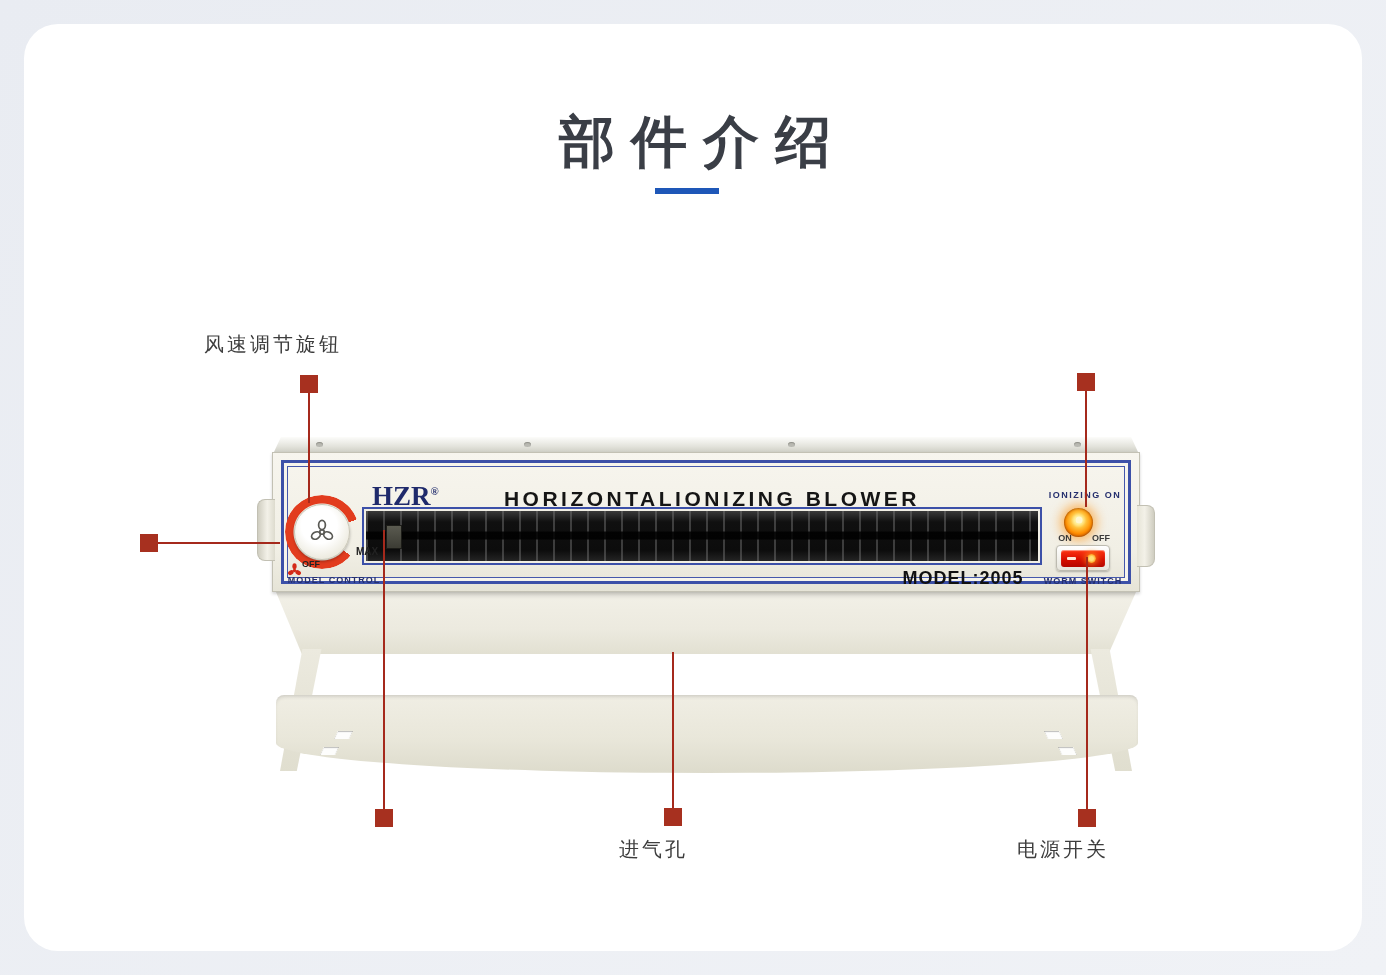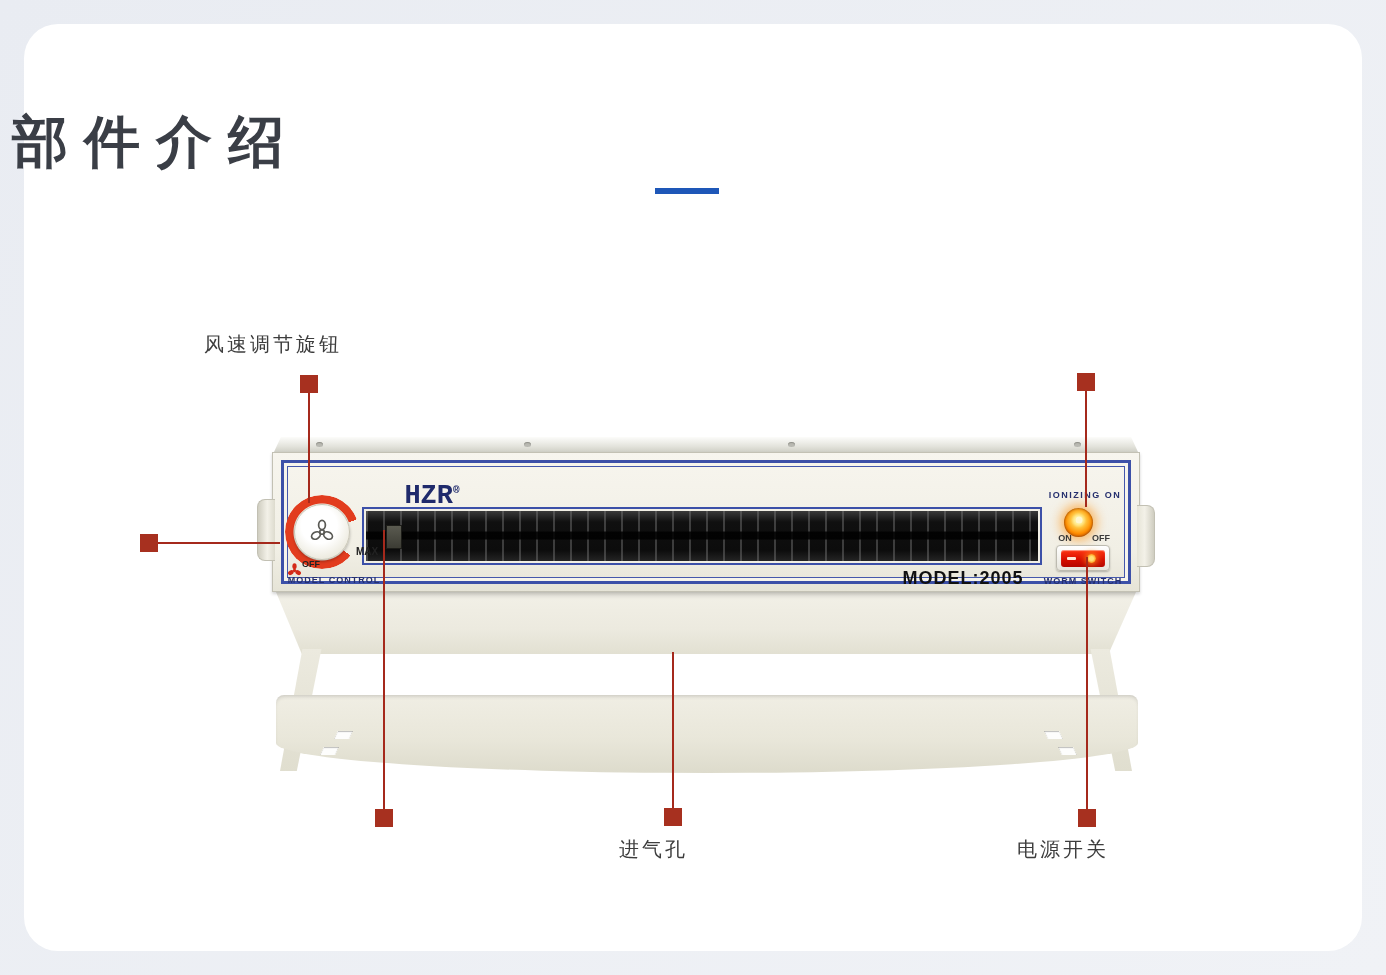--- a/index.html
+++ b/index.html
@@ -2,22 +2,22 @@
 <html><head>
 <meta charset="utf-8">
 <style>
   * { margin:0; padding:0; box-sizing:border-box; }
   html,body { width:1386px; height:975px; }
   body { font-family:"Liberation Sans", sans-serif; background:#edeff4; overflow:hidden; }
   #stage { position:relative; width:1386px; height:975px; background:linear-gradient(135deg,#e9ecf2,#f0f2f6); }
   .card { position:absolute; left:24px; top:24px; right:24px; bottom:24px; background:#ffffff; border-radius:34px; }
 
   
-  .page-title { position:absolute; left:0; top:110px; width:100%; text-align:left;
-    font-size:56px; line-height:64px; font-weight:700; color:#3a3e46; letter-spacing:16px; padding-left:12px; }
+  .page-title { position:absolute; left:0; top:110px; width:100%; text-align:center;
+    font-size:56px; line-height:64px; font-weight:700; color:#3a3e46; letter-spacing:16px; padding-left:20px; }
   .title-underline { position:absolute; left:655px; top:188px; width:64px; height:6px; background:#1e57b8; }
 
   
   .callout-label { position:absolute; font-size:20px; color:#3d3d3d; letter-spacing:3px; white-space:nowrap; }
   .callout-marker { position:absolute; width:18px; height:18px; background:#a7301f; }
   .callout-line-v { position:absolute; width:2px; background:#a5291c; z-index:30; }
   .callout-line-h { position:absolute; height:2px; background:#a5291c; z-index:30; }
 
   
   .device { position:absolute; left:272px; top:437px; width:868px; height:345px; }
@@ -27,22 +27,22 @@
     clip-path:polygon(0.8% 0,99.2% 0,100% 100%,0 100%); }
   .screw { position:absolute; top:5px; width:7px; height:5px; border-radius:50%;
     background:#b9b9b2; box-shadow:inset 0 1px 1px #8f8f88; }
 
   .front-panel { position:absolute; left:0; top:15px; width:868px; height:140px;
     background:linear-gradient(180deg,#f7f5ee 0%,#f1efe5 70%,#e6e4d7 100%);
     border:1px solid #c3c1b4; box-shadow:0 2px 3px rgba(0,0,0,.18); }
   .panel-frame { position:absolute; left:8px; top:7px; right:8px; bottom:7px;
     border:3px solid #3c50a8; box-shadow:inset 0 0 0 3px #f6f4ec, inset 0 0 0 4px #4558ac; }
 
-  .brand { position:absolute; left:100px; top:44px; width:120px; text-align:center;
-    font-family:Liberation Mono, monospace; font-weight:700; font-size:27px; color:#1f2a6b; }
+  .brand { position:absolute; left:100px; top:44px; width:120px; text-align:left;
+    font-family:Liberation Serif, serif; font-weight:700; font-size:27px; color:#1f2a6b; }
   .brand sup { font-size:11px; }
   .panel-title { position:absolute; left:230px; top:50px; width:420px; text-align:center;
     font-size:21px; font-weight:700; color:#151515; letter-spacing:3.5px; white-space:nowrap; }
   .ionizing-label { position:absolute; left:760px; top:53px; width:106px; text-align:center;
     font-size:9px; font-weight:700; color:#26306e; letter-spacing:1.5px; white-space:nowrap; }
 
   .grille { position:absolute; left:90px; top:70px; width:680px; height:58px;
     border:2px solid #3c50a8; background:#f1efe5; padding:2px; }
   .grille-inner { width:100%; height:100%; position:relative; background:
       linear-gradient(180deg, rgba(255,255,255,0) 0 40%, rgba(0,0,0,.85) 42% 56%, rgba(255,255,255,0) 58%),
@@ -128,20 +128,21 @@
     <div class="screw" style="left:44px"></div>
     <div class="screw" style="left:252px"></div>
     <div class="screw" style="left:516px"></div>
     <div class="screw" style="left:802px"></div>
 
     <div class="front-panel">
       <div class="panel-frame"></div>
     </div>
 
     <div class="brand"><span>HZR</span><sup>®</sup></div>
+    <div class="panel-title">HORIZONTALIONIZING BLOWER</div>
     <div class="ionizing-label">IONIZING ON</div>
 
     <div class="grille">
       <div class="grille-inner">
         <div class="brush"></div>
       </div>
     </div>
 
     <div class="knob-ring"></div>
     <div class="knob-cap"></div>

